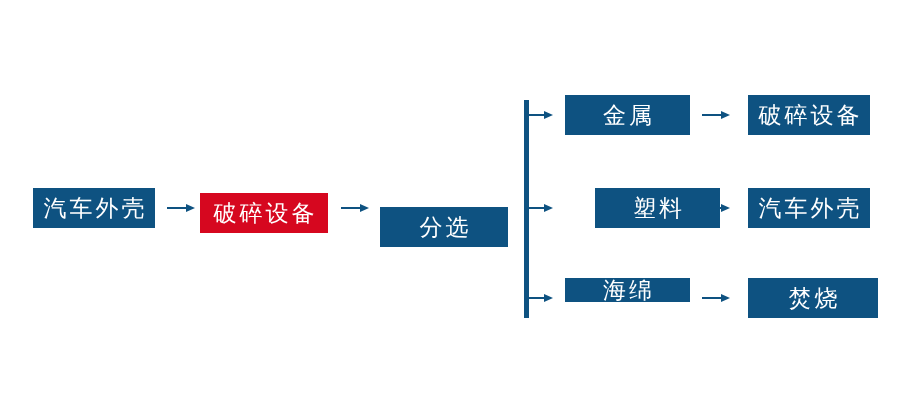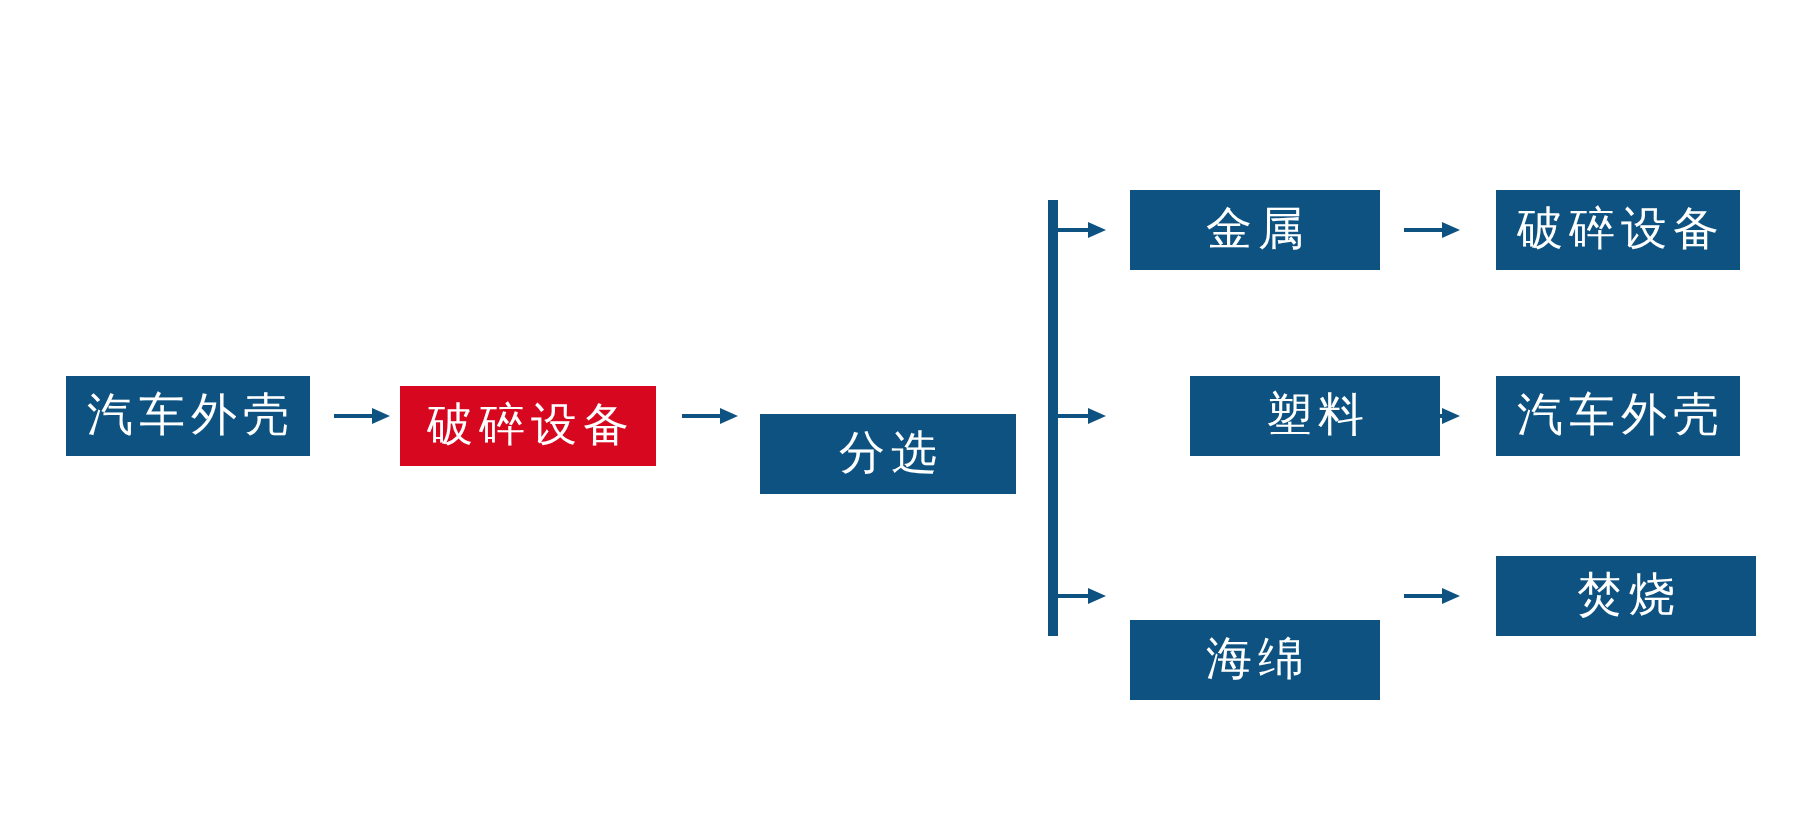--- a/index.html
+++ b/index.html
@@ -35,21 +35,21 @@
   .node.red  { background: #d6071f; }
 
   
   .n-shell   { left: 33px;  top: 188px; width: 122px; height: 40px; }
   .n-crusher { left: 200px; top: 193px; width: 128px; height: 40px; }
   .n-sort    { left: 380px; top: 188px; width: 128px; height: 40px; margin-top: 19px; }
 
   
   .n-metal   { left: 565px; top: 95px;  width: 125px; height: 40px; }
   .n-plastic { left: 565px; top: 188px; width: 125px; height: 40px; margin-left: 30px; }
-  .n-sponge  { left: 565px; top: 278px; width: 125px; height: 40px; margin-top: 32px; }
+  .n-sponge  { left: 565px; top: 278px; width: 125px; height: 24px; }
 
   
   .n-recycle { left: 748px; top: 95px;  width: 122px; height: 40px; }
   .n-repla   { left: 748px; top: 188px; width: 122px; height: 40px; }
   .n-burn    { left: 748px; top: 278px; width: 130px; height: 40px; }
 
   .arrow {
     position: absolute;
     width: 30px;
     height: 24px;

